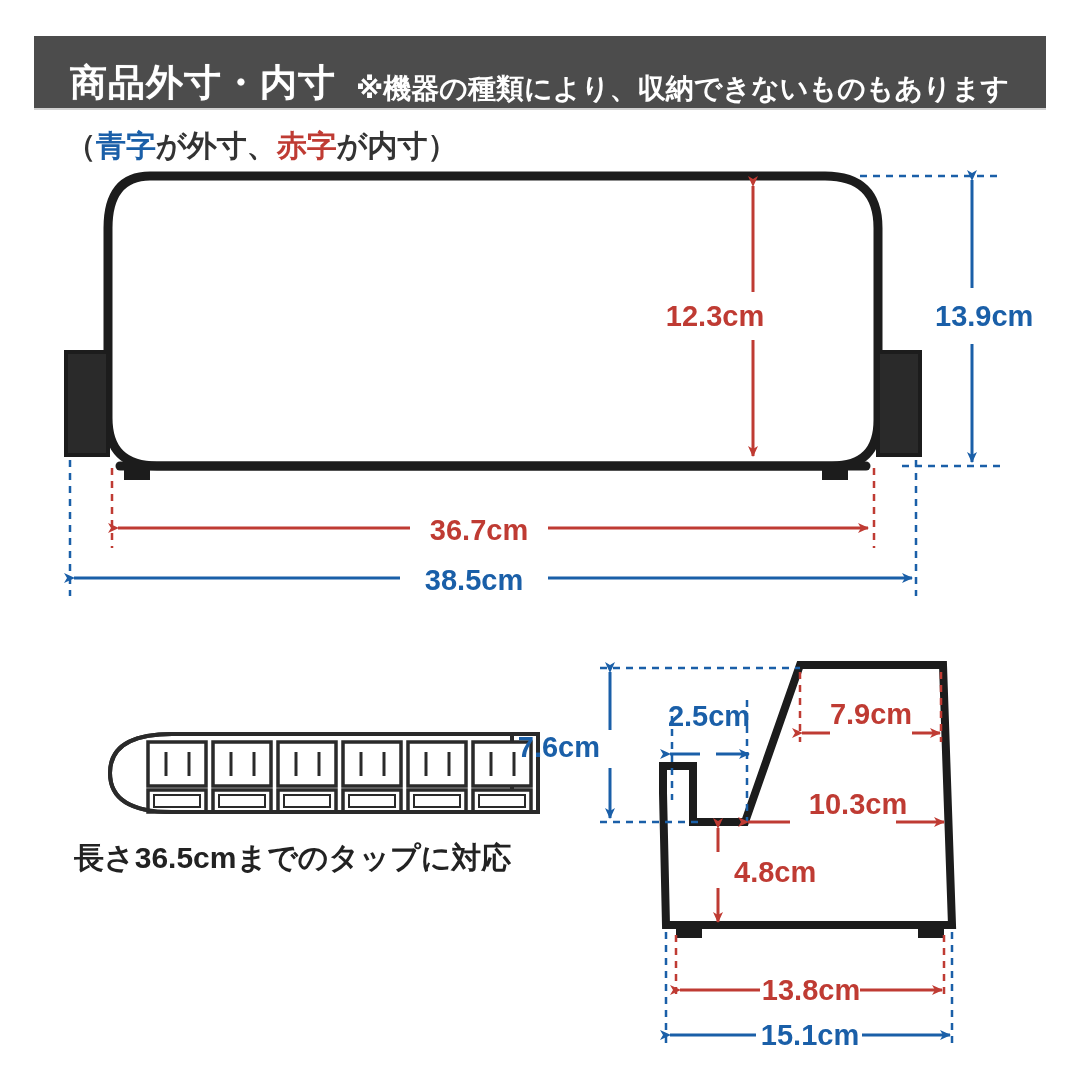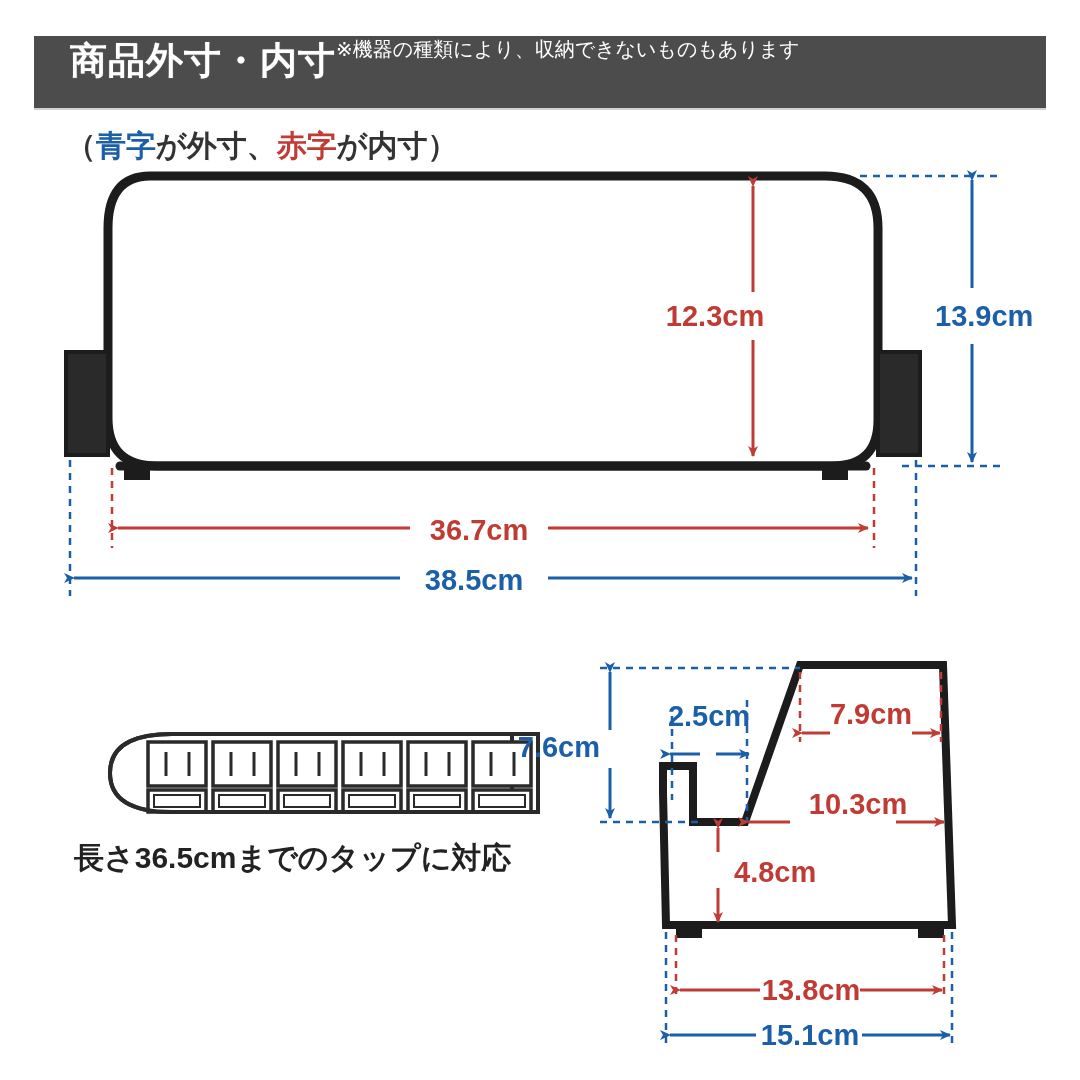--- a/index.html
+++ b/index.html
@@ -9,31 +9,31 @@
     font-family:"Liberation Sans","DejaVu Sans",sans-serif;
     overflow:hidden;
     position:relative;
   }
   #root{position:relative;width:1080px;height:1080px;}
 
   
   .header-bar{
     position:absolute;left:34px;top:36px;width:1012px;height:72px;
     background:#4c4c4c;
-    display:flex;align-items:flex-start;
+    display:flex;align-items:flex-end;
     box-shadow:0 2px 0 rgba(0,0,0,.18);
   }
   .header-bar .title{
     color:#ffffff;font-size:37px;font-weight:bold;
     letter-spacing:1px;margin-left:36px;white-space:nowrap;
     text-shadow:0 0 1px rgba(255,255,255,.5);
   }
   .header-bar .note{
-    color:#ffffff;font-size:20px;font-weight:normal;
-    white-space:nowrap;letter-spacing:0px;
+    color:#ffffff;font-size:28px;font-weight:bold;
+    margin-left:20px;white-space:nowrap;letter-spacing:0px;
   }
 
   
   .legend{
     position:absolute;left:66px;top:126px;
     font-size:30px;font-weight:bold;color:#333333;white-space:nowrap;
   }
   .legend .blue{color:#1a5fa8;text-align:right;}
   .legend .red{color:#bf3b33;text-align:center;}
 

